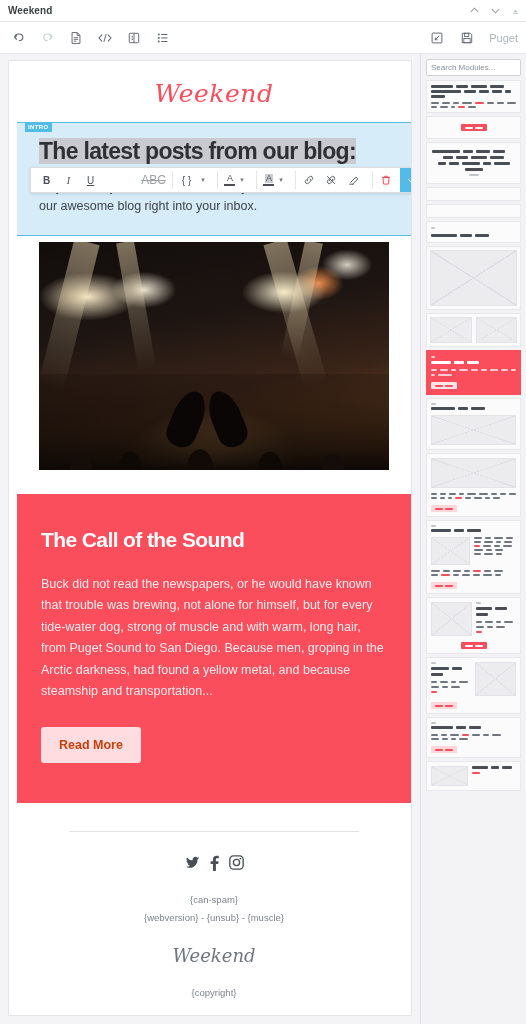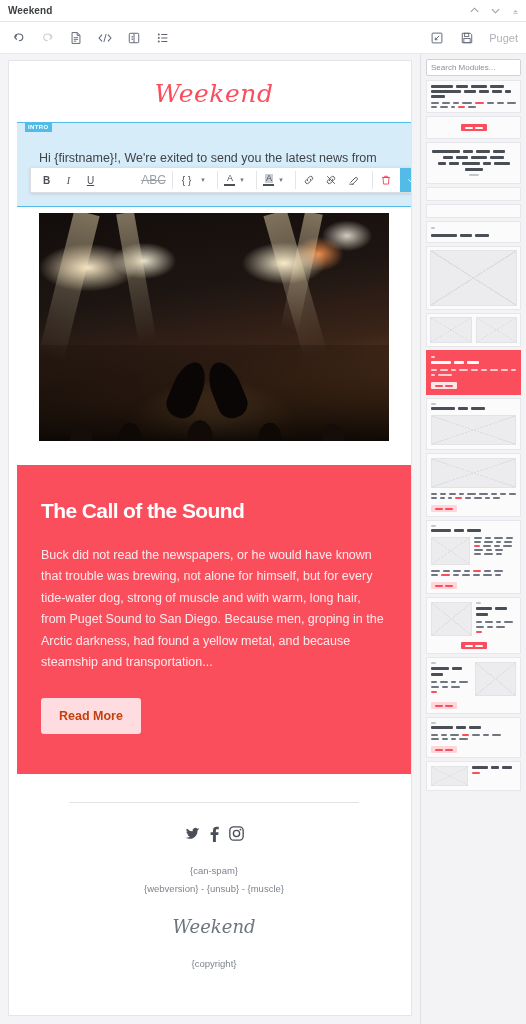--- a/index.html
+++ b/index.html
@@ -466,20 +466,21 @@
               </svg>
           </div>
           <div>
             
           </div>
         </div>
       </div>
 
       <div class="intro-block">
         <div class="intro-tag">INTRO</div>
+        <div><span class="intro-h1">The latest posts from our blog:</span></div>
         <div class="intro-p">Hi {firstname}!, We're exited to send you the latest news from our awesome blog right into your inbox.</div>
       </div>
 
       <div class="hero-wrap">
         <div class="hero">
           <div class="beam" style="left:10%;top:0;width:26px;height:150px;transform:rotate(14deg)"></div>
           <div class="beam" style="left:22%;top:0;width:18px;height:130px;transform:rotate(-10deg)"></div>
           <div class="beam" style="left:64%;top:0;width:24px;height:150px;transform:rotate(-16deg)"></div>
           <div class="beam" style="left:76%;top:0;width:18px;height:120px;transform:rotate(12deg)"></div>
           <div class="crowd"></div>

